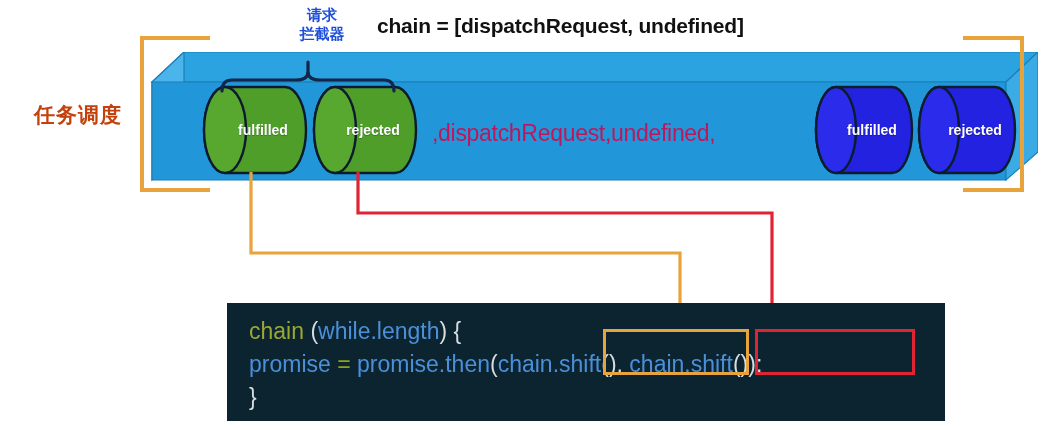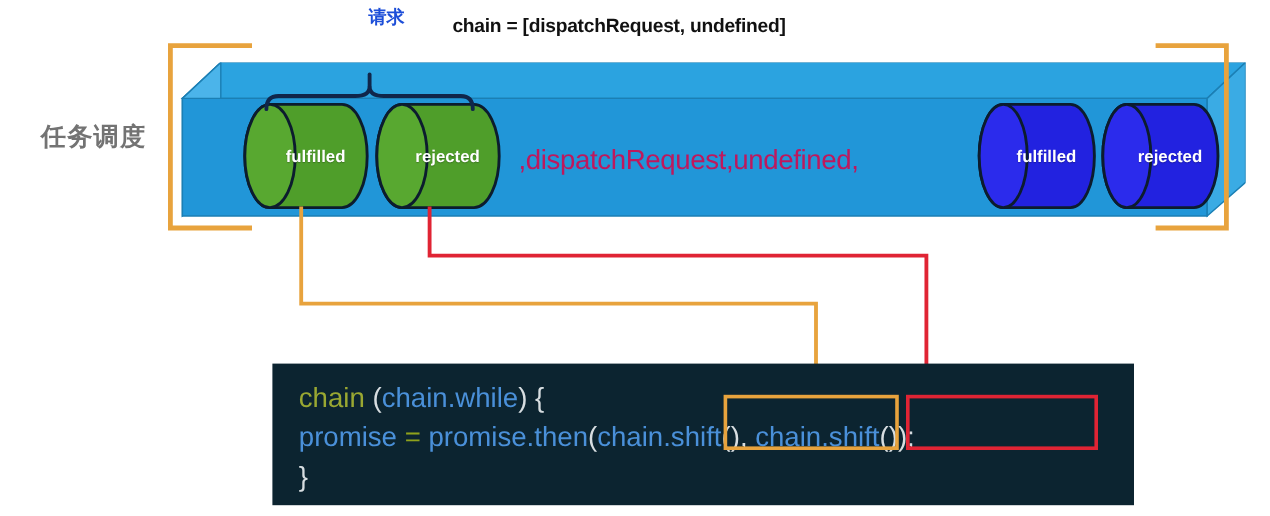--- a/index.html
+++ b/index.html
@@ -4,36 +4,36 @@
 <style>
   html,body{margin:0;padding:0;background:#ffffff;}
   body{width:1058px;height:430px;position:relative;overflow:hidden;
        font-family:"Liberation Sans","DejaVu Sans",sans-serif;}
 
   .stage{position:absolute;left:0;top:0;width:1058px;height:430px;}
 
   
   .label-task{
     position:absolute;left:18px;top:103px;width:120px;
-    font-size:21px;font-weight:bold;color:#737373;letter-spacing:1px;
+    font-size:21px;font-weight:bold;color:#c2410c;letter-spacing:1px;
     text-align:center;line-height:1.1;
   }
 
   
   .label-interceptor{
     position:absolute;left:262px;top:6px;width:120px;
     font-size:15px;font-weight:bold;color:#1d4ed8;
     text-align:center;line-height:1.25;
   }
   .label-interceptor span{display:block;}
 
   
   .title-chain{
     position:absolute;left:377px;top:14px;
-    font-size:16px;font-weight:bold;color:#111111;
+    font-size:21px;font-weight:bold;color:#111111;
     white-space:nowrap;letter-spacing:-0.2px;
   }
 
   
   .box3d{position:absolute;left:148px;top:52px;width:880px;height:136px;}
   .box3d svg{display:block;}
 
   
   .cyl{position:absolute;}
   .cyl svg{display:block;overflow:visible;}
@@ -81,20 +81,21 @@
 </style>
 </head>
 <body>
 
 <div class="stage">
 
   <div class="label-task">任务调度</div>
 
   <div class="label-interceptor">
     <span>请求</span>
+    <span>拦截器</span>
   </div>
 
   <div class="title-chain">chain = [dispatchRequest, undefined]</div>
 
   <div class="box3d">
     <svg width="890" height="140" viewBox="0 0 890 140">
 
       <polygon points="36,0 890,0 858,30 4,30" fill="#2ba3e0" stroke="#1b7fb4" stroke-width="1.2"></polygon>
 
       <polygon points="36,0 4,30 4,128 36,100" fill="#4bb4ea" stroke="#1b7fb4" stroke-width="1.2"></polygon>
@@ -149,21 +150,21 @@
     <path d="M308,72 V62" fill="none" stroke="#10264a" stroke-width="3.2" stroke-linecap="round"></path>
 
     <path d="M251,172 V253 H680 V322" fill="none" stroke="#e8a33d" stroke-width="3.2"></path>
     <polygon points="680,334 671,314 689,314" fill="#ef8c22"></polygon>
 
     <path d="M358,172 V213 H772 V322" fill="none" stroke="#e02434" stroke-width="3.2"></path>
     <polygon points="772,334 763,314 781,314" fill="#ef2020"></polygon>
   </svg>
 
   <div class="code">
-    <span class="ln"><span class="kw">chain</span><span class="pn"> </span><span class="pn">(</span><span class="id">chain.while</span><span class="pn">)</span><span class="pn"> </span><span class="pn">{</span></span>
+    <span class="ln"><span class="kw">chain</span><span class="pn"> </span><span class="pn">(</span><span class="id">while.length</span><span class="pn">)</span><span class="pn"> </span><span class="pn">{</span></span>
     <span class="ln"><span class="pn">   </span><span class="id">promise</span><span class="pn"> </span><span class="op">=</span><span class="pn"> </span><span class="id">promise.then</span><span class="pn">(</span><span class="id">chain.shift</span><span class="pn">()</span><span class="pn">, </span><span class="id">chain.shift</span><span class="pn">()</span><span class="pn">)</span><span class="pn">;</span></span>
     <span class="ln"><span class="pn">}</span></span>
   </div>
 
   <div class="hl-orange-box"></div>
   <div class="hl-red-box"></div>
 
 </div>
 
 </body></html>

